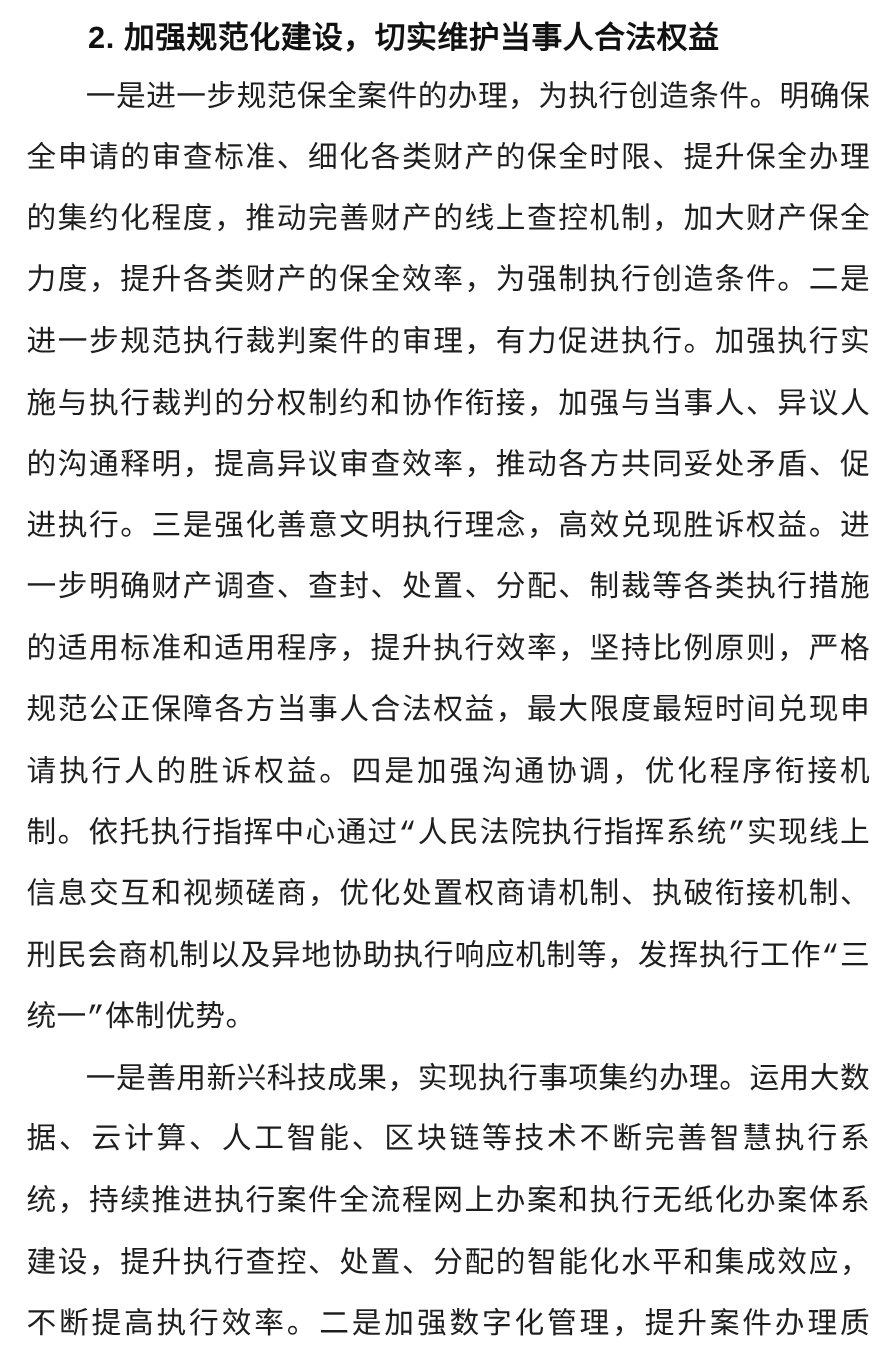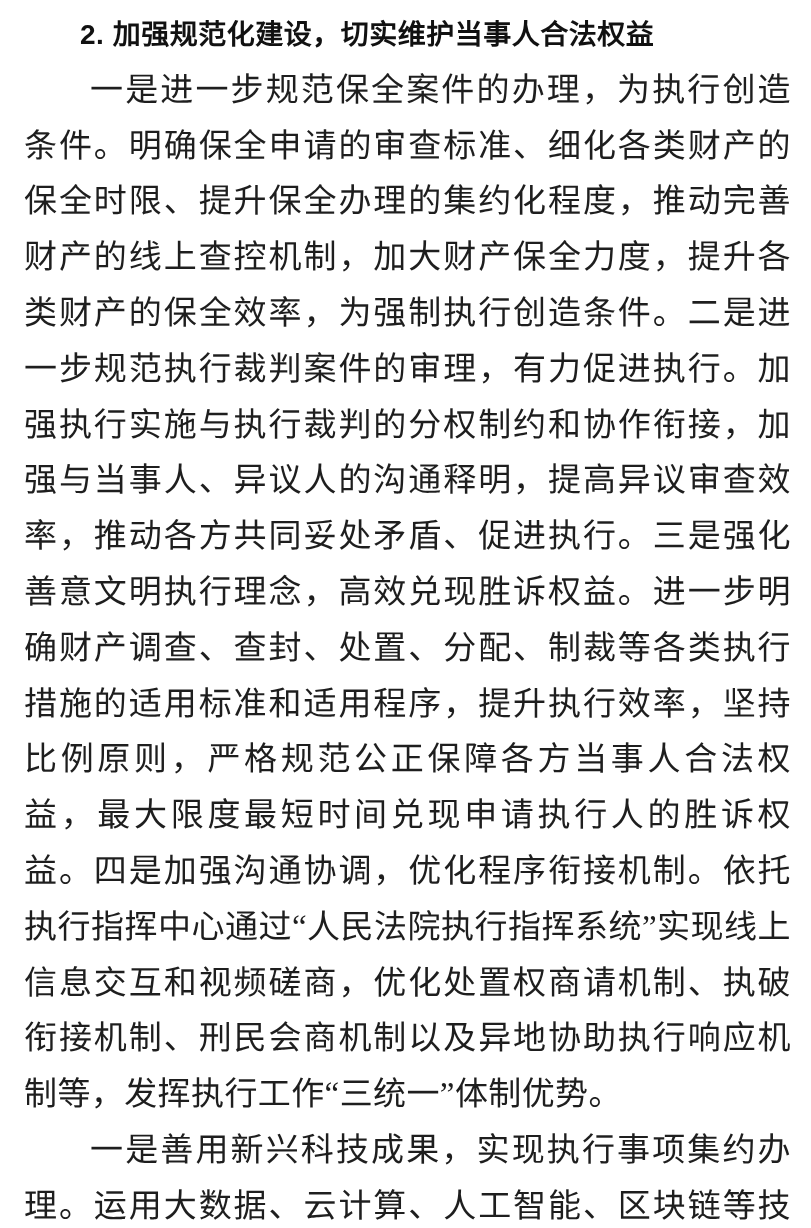--- a/index.html
+++ b/index.html
@@ -29,28 +29,28 @@
     line-height: 55.8px;
     font-weight: 700;
     text-indent: 2em;
     letter-spacing: 0.5px;
     color: #111111;
     font-family: "Liberation Sans", "DejaVu Sans", sans-serif;
   }
   .paragraph {
     margin: 0;
     padding: 0;
-    font-size: 33px;
+    font-size: 27px;
     line-height: 55.8px;
     text-align: justify;
     text-justify: inter-character;
     text-indent: 2em;
     letter-spacing: 0.4px;
     color: #1e1e1e;
-    font-family: Liberation Serif, serif;
+    font-family: Liberation Mono, monospace;
   }
 </style>
 </head>
 <body>
 
 <div class="page">
 
   <div class="section">
     <h2 class="section-heading">2. 加强规范化建设，切实维护当事人合法权益</h2>
     <p class="paragraph">一是进一步规范保全案件的办理，为执行创造条件。明确保全申请的审查标准、细化各类财产的保全时限、提升保全办理的集约化程度，推动完善财产的线上查控机制，加大财产保全力度，提升各类财产的保全效率，为强制执行创造条件。二是进一步规范执行裁判案件的审理，有力促进执行。加强执行实施与执行裁判的分权制约和协作衔接，加强与当事人、异议人的沟通释明，提高异议审查效率，推动各方共同妥处矛盾、促进执行。三是强化善意文明执行理念，高效兑现胜诉权益。进一步明确财产调查、查封、处置、分配、制裁等各类执行措施的适用标准和适用程序，提升执行效率，坚持比例原则，严格规范公正保障各方当事人合法权益，最大限度最短时间兑现申请执行人的胜诉权益。四是加强沟通协调，优化程序衔接机制。依托执行指挥中心通过“人民法院执行指挥系统”实现线上信息交互和视频磋商，优化处置权商请机制、执破衔接机制、刑民会商机制以及异地协助执行响应机制等，发挥执行工作“三统一”体制优势。</p>

